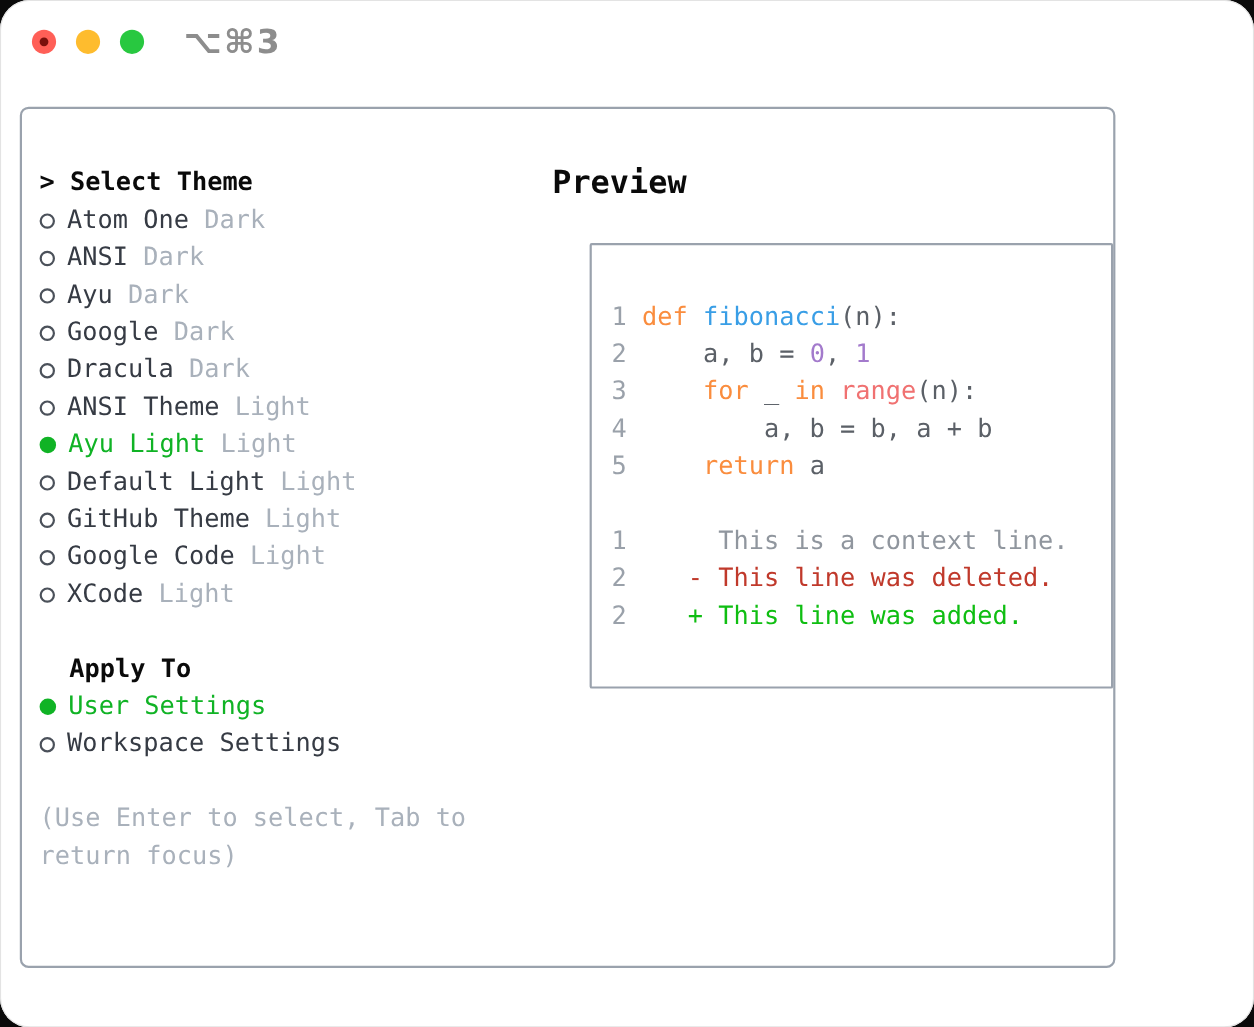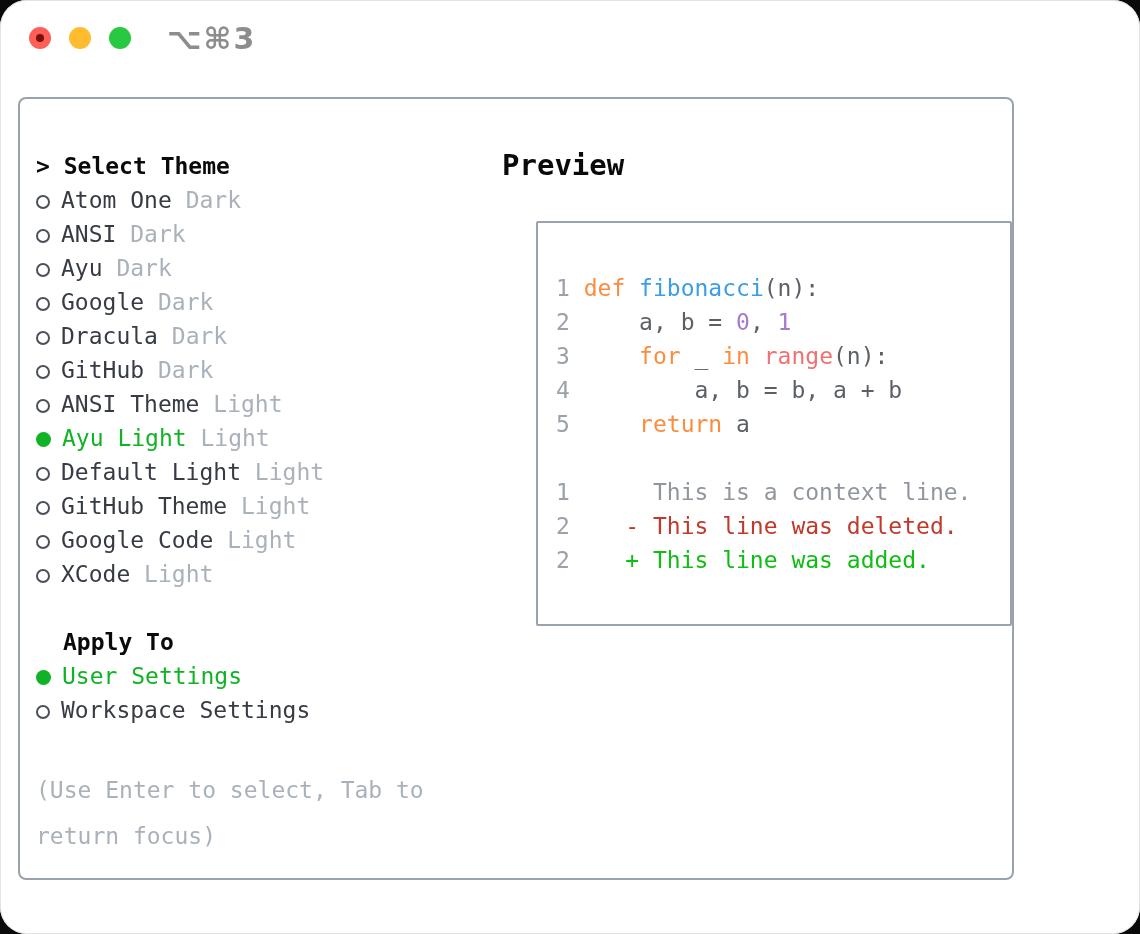--- a/index.html
+++ b/index.html
@@ -51,21 +51,21 @@
   .marker-slot { display: inline-block; width: 27px; }
   .radio {
     display: inline-block; width: 14px; height: 14px;
     border: 2.5px solid var(--radio_ring); border-radius: 50%;
     box-sizing: border-box; vertical-align: -1px; margin-right: 11px;
   }
   .radio.sel { border: none; width: 15px; height: 15px; background: var(--accent_green); }
   .item-name { color: var(--item_text); }
   .item-name.sel { color: var(--accent_green); }
   .item-tag { color: var(--tag_text); }
-  .hint { color: var(--hint_text); margin-top: 12px; }
+  .hint { color: var(--hint_text); }
   .blank { height: 34px; }
   
   .preview-header {
     position: absolute; left: 482px; top: 49px;
     height: 34px; line-height: 34px;
     font-size: 29px; font-weight: bold; color: var(--header_text);
   }
   .preview-box {
     position: absolute; left: 516px; top: 101px;
     width: 472px; height: 401px;
@@ -103,21 +103,20 @@
     <div class="panel">
 
       <div class="left-col">
         <div class="line"><span class="prompt">&gt; </span><span class="hdr">Select Theme</span></div>
         <div id="theme-list">
             <div class="line"><span class="radio"></span><span class="item-name">Atom One</span><span class="item-tag"> Dark</span></div>
             <div class="line"><span class="radio"></span><span class="item-name">ANSI</span><span class="item-tag"> Dark</span></div>
             <div class="line"><span class="radio"></span><span class="item-name">Ayu</span><span class="item-tag"> Dark</span></div>
             <div class="line"><span class="radio"></span><span class="item-name">Google</span><span class="item-tag"> Dark</span></div>
             <div class="line"><span class="radio"></span><span class="item-name">Dracula</span><span class="item-tag"> Dark</span></div>
-            <div class="line"><span class="radio"></span><span class="item-name">GitHub</span><span class="item-tag"> Dark</span></div>
             <div class="line"><span class="radio"></span><span class="item-name">ANSI Theme</span><span class="item-tag"> Light</span></div>
             <div class="line"><span class="radio sel"></span><span class="item-name sel">Ayu Light</span><span class="item-tag"> Light</span></div>
             <div class="line"><span class="radio"></span><span class="item-name">Default Light</span><span class="item-tag"> Light</span></div>
             <div class="line"><span class="radio"></span><span class="item-name">GitHub Theme</span><span class="item-tag"> Light</span></div>
             <div class="line"><span class="radio"></span><span class="item-name">Google Code</span><span class="item-tag"> Light</span></div>
             <div class="line"><span class="radio"></span><span class="item-name">XCode</span><span class="item-tag"> Light</span></div>
           </div>
         <div class="blank"></div>
         <div class="line"><span class="marker-slot"></span><span class="hdr">Apply To</span></div>
         <div id="apply-list">

